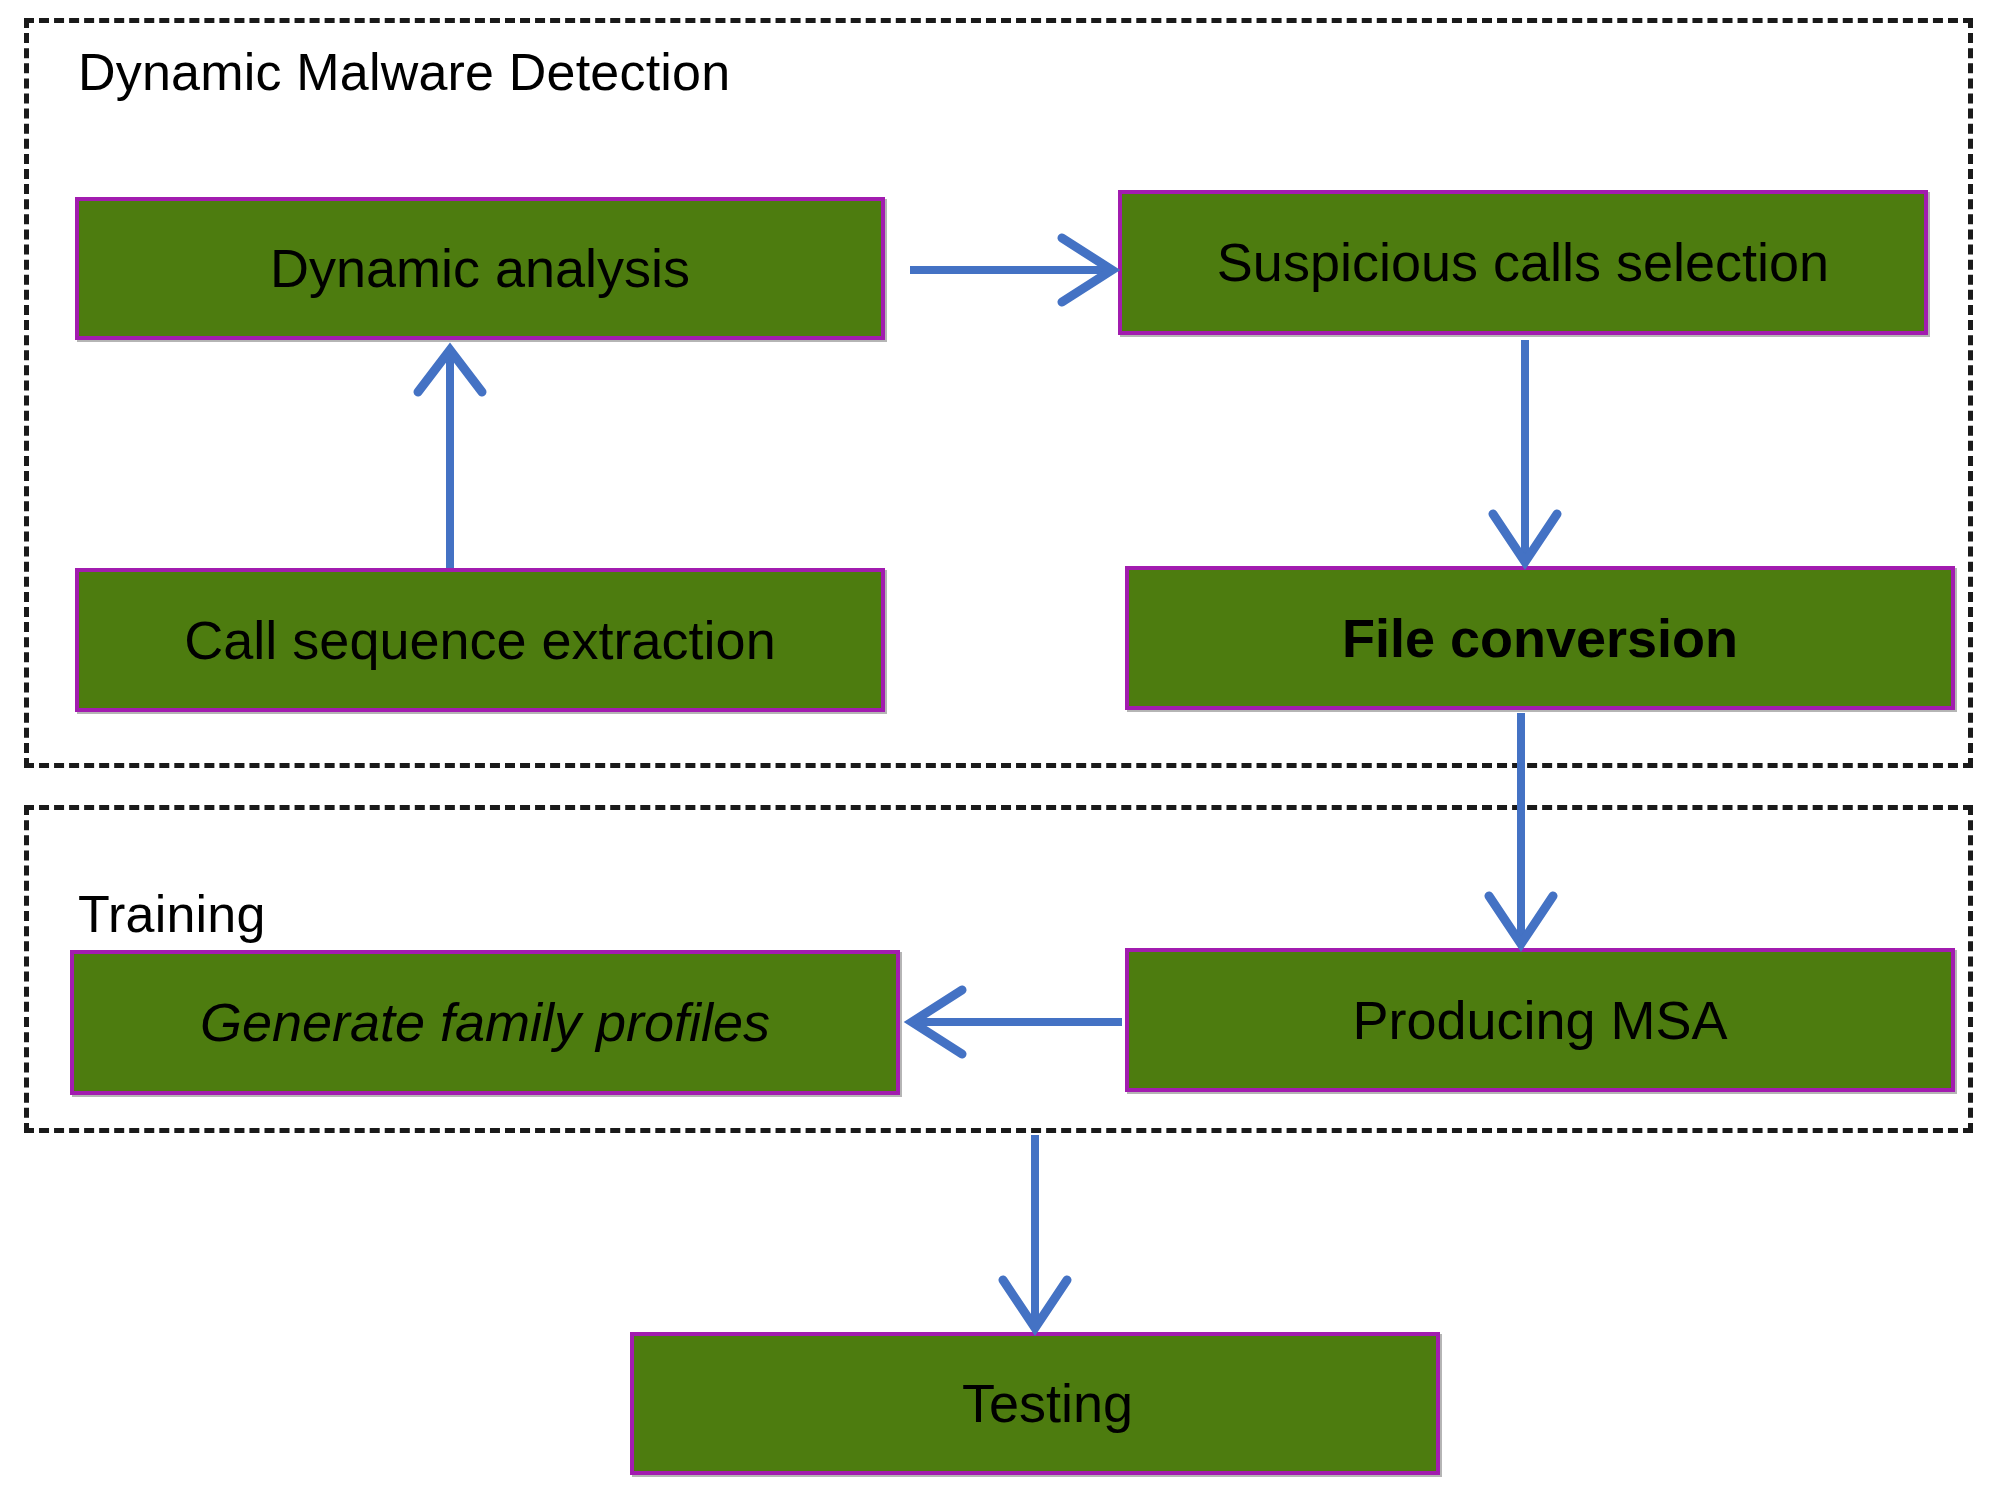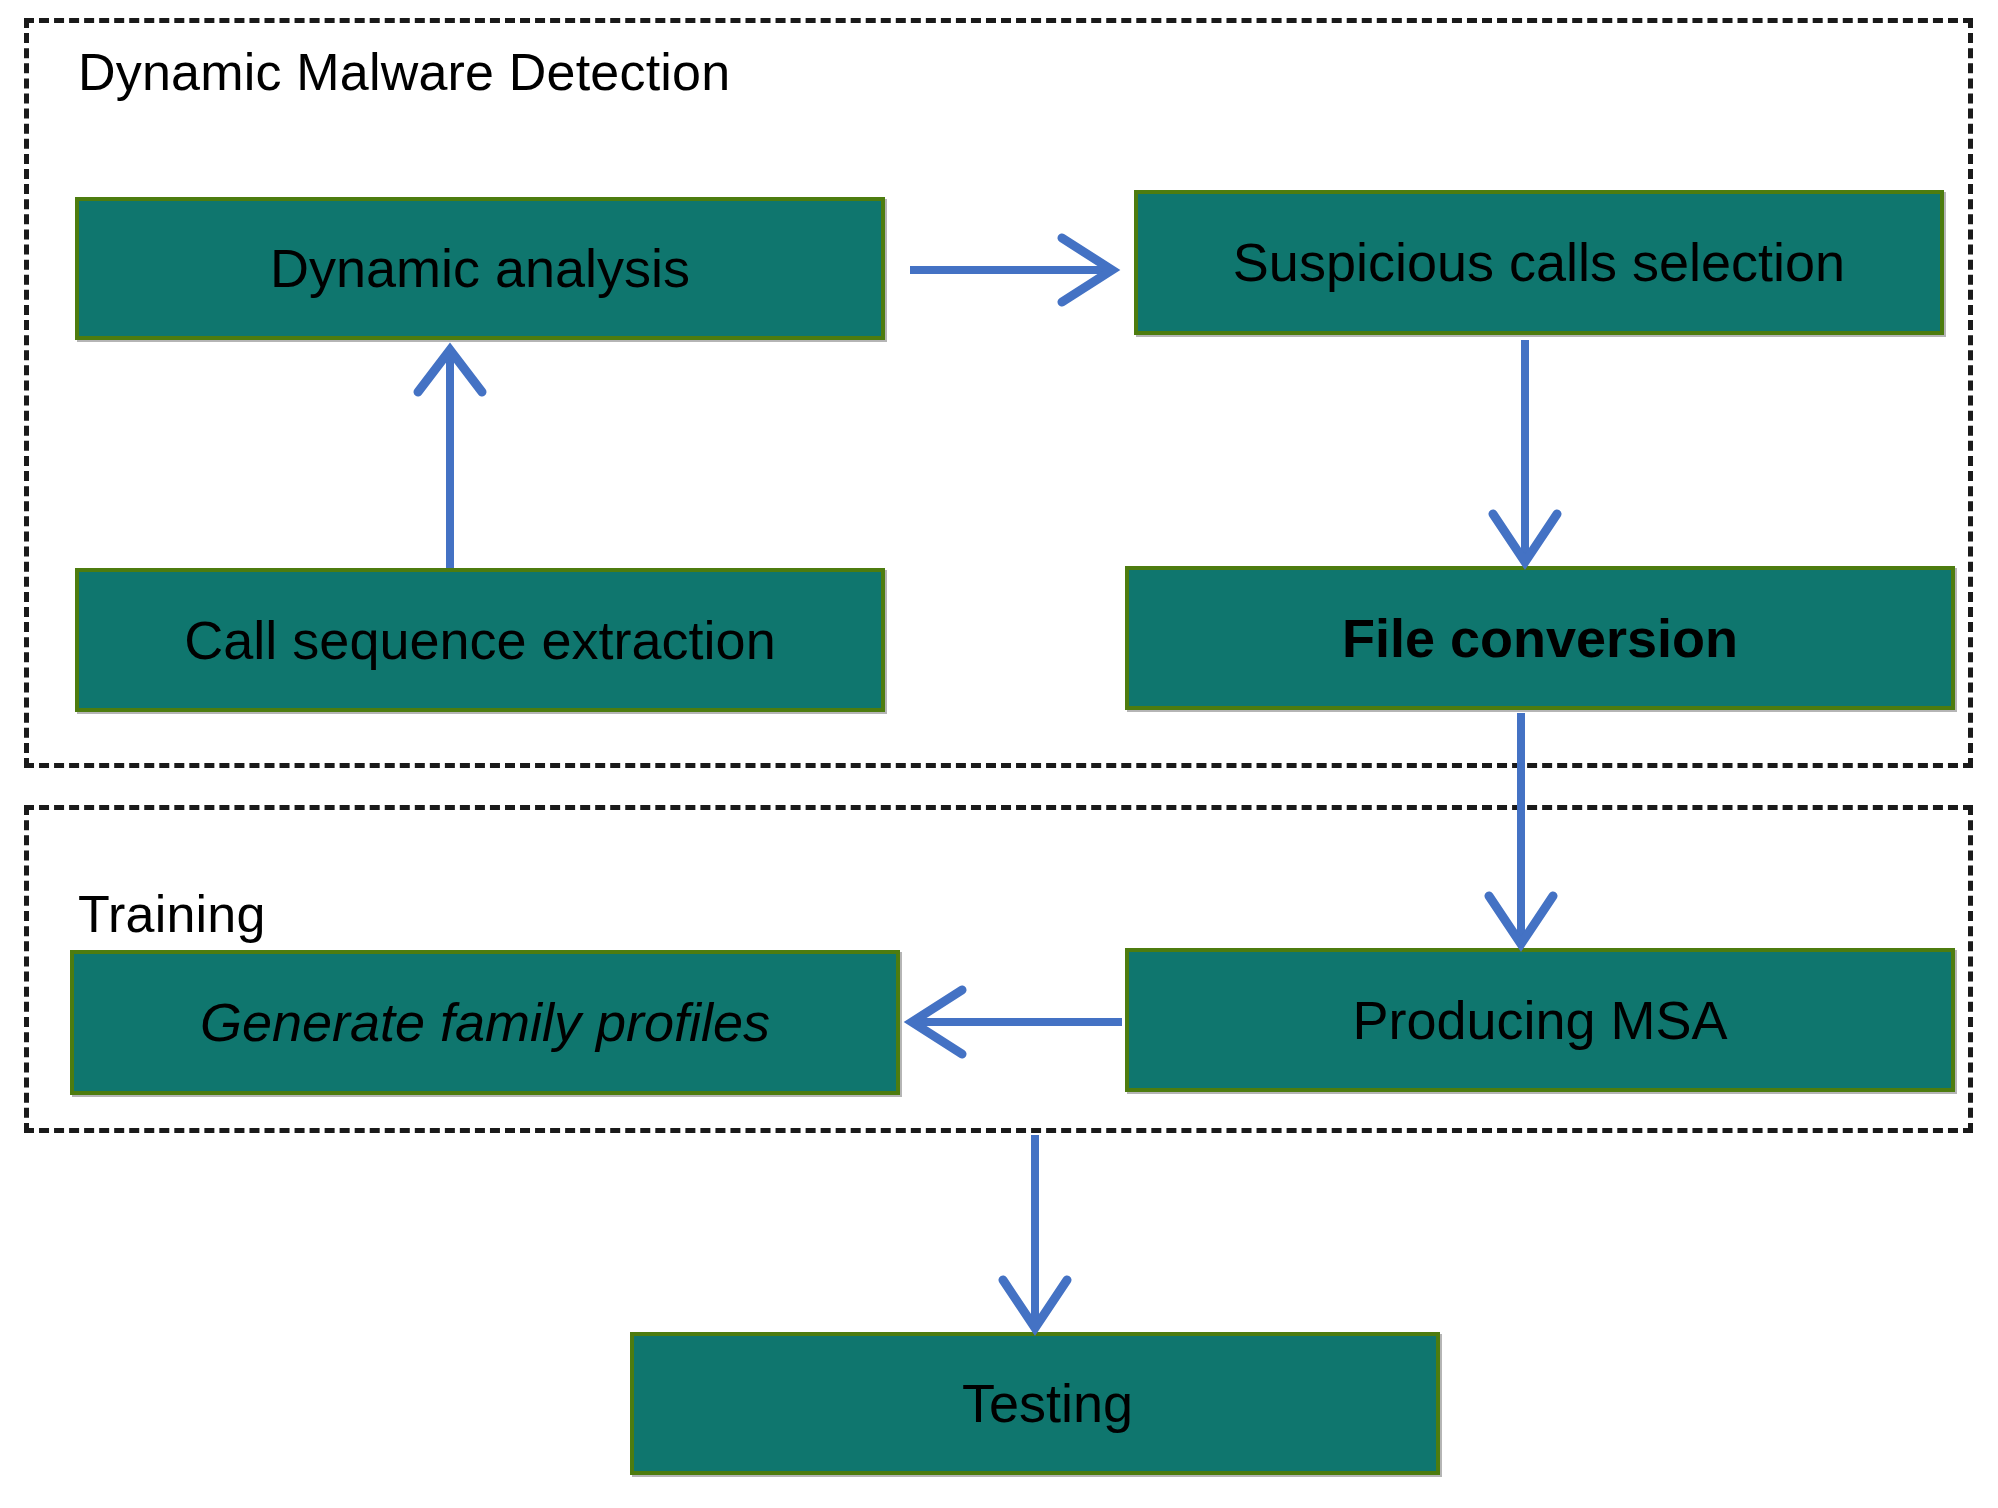--- a/index.html
+++ b/index.html
@@ -30,22 +30,22 @@
     font-size: 52px;
     color: #000000;
     white-space: nowrap;
     letter-spacing: 0.2px;
   }
 
   
   .node {
     position: absolute;
     box-sizing: border-box;
-    background: #0f766e;
-    border: 4px solid #4d7c0f;
+    background: #4d7c0f;
+    border: 4px solid #a21caf;
     display: flex;
     align-items: center;
     justify-content: center;
     box-shadow: 2px 2px 0 0 rgba(120,120,120,0.55);
   }
   .node-label {
     font-size: 54px;
     color: #000000;
     line-height: 1.05;
     text-align: center;
@@ -70,21 +70,21 @@
   <div class="group" style="left:24px; top:18px; width:1949px; height:750px;"></div>
   <div class="group-label" style="left:78px; top:42px;">Dynamic Malware Detection</div>
 
   <div class="group" style="left:24px; top:805px; width:1949px; height:328px;"></div>
   <div class="group-label" style="left:78px; top:884px;">Training</div>
 
   <div class="node" style="left:75px; top:197px; width:810px; height:143px;">
     <span class="node-label">Dynamic analysis</span>
   </div>
 
-  <div class="node" style="left:1118px; top:190px; width:810px; height:145px;margin-left:16px;">
+  <div class="node" style="left:1118px; top:190px; width:810px; height:145px;">
     <span class="node-label">Suspicious calls selection</span>
   </div>
 
   <div class="node" style="left:75px; top:568px; width:810px; height:144px;">
     <span class="node-label">Call sequence extraction</span>
   </div>
 
   <div class="node" style="left:1125px; top:566px; width:830px; height:144px;font-weight:bold;">
     <span class="node-label">File conversion</span>
   </div>

